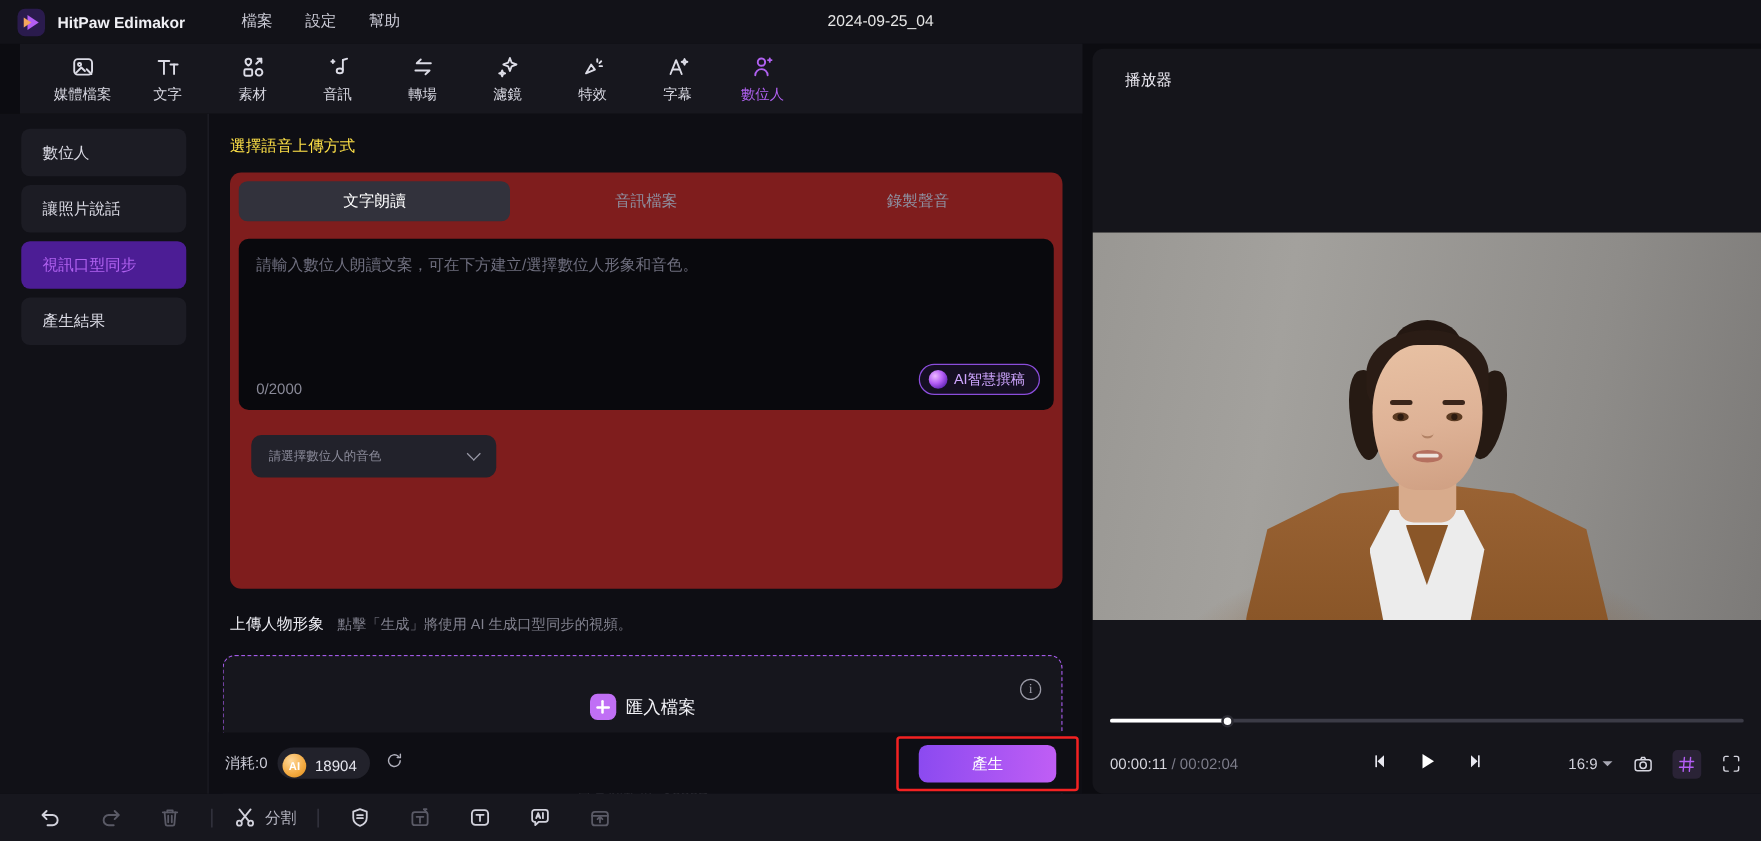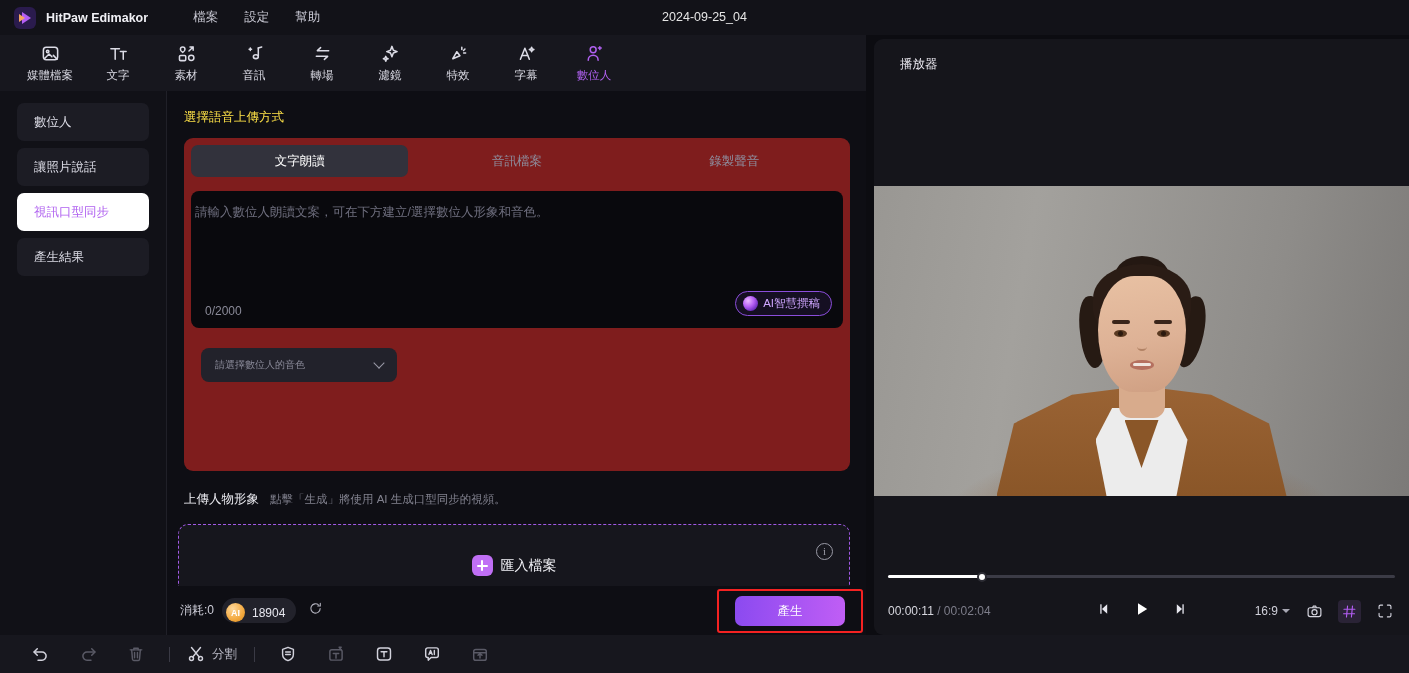--- a/index.html
+++ b/index.html
@@ -35,21 +35,21 @@
   .appname { margin-left: 10px; font-size: 12.5px; color: #f0f0f5; font-weight: bold; }
   .menus { display: flex; margin-left: 45px; gap: 26px; }
   .menu-item { font-size: 12.5px; color: #c9c9d4; cursor: default; }
   .proj-title {
     position: absolute; left: 0; right: 0; text-align: center; top: 10px;
     font-size: 12.5px; color: #e5e5e5; pointer-events: none;
   }
 
   
   .toolbar {
-    position: absolute; top: 35px; left: 0; width: 866px; height: 56px;
+    position: absolute; top: 35px; left: 16px; width: 866px; height: 56px;
     background: #17171e; display: flex; align-items: center; padding-left: 16px; gap: 0;
   }
   .tool {
     width: 68px; display: flex; flex-direction: column; align-items: center;
     gap: 4px; cursor: pointer;
   }
   .tool .ticon { height: 20px; display: flex; align-items: center; justify-content: center; }
   .tool .tlabel { font-size: 11.5px; color: #d8d8e2; white-space: nowrap; }
   .tool.active .tlabel { color: #b061f0; }
   .tool.active svg { stroke: #b061f0; }
@@ -58,21 +58,21 @@
   
   .leftnav {
     position: absolute; top: 91px; left: 0; width: 166px; bottom: 38px;
     background: #111117; padding: 12px 17px 0 17px;
   }
   .navitem {
     height: 38px; border-radius: 7px; background: #1c1c24;
     display: flex; align-items: center; padding-left: 17px;
     font-size: 12.5px; color: #dcdce6; margin-bottom: 7px; cursor: pointer;
   }
-  .navitem.active { background: #ffffff; color: #b061f0; }
+  .navitem.active { background: #4c1d95; color: #b061f0; }
 
   
   .center {
     position: absolute; top: 91px; left: 166px; width: 700px; bottom: 38px;
     background: #0e0e14; border-left: 1px solid #202028;
   }
   .panel-title { margin: 18px 0 0 17px; font-size: 12.5px; color: #fde047; }
 
   .tabcard {
     position: absolute; top: 47px; left: 17px; width: 666px; height: 333px;
@@ -81,21 +81,21 @@
   .tabs { display: flex; padding: 7px; }
   .tab {
     flex: 1; height: 32px; border-radius: 7px; display: flex;
     align-items: center; justify-content: center; font-size: 12.5px;
     color: #8e8e9e; cursor: pointer;
   }
   .tab.active { background: #32323c; color: #ffffff; }
 
   .ta-wrap {
     position: absolute; top: 53px; left: 7px; width: 652px; height: 137px;
-    background: #09090d; border-radius: 8px; padding: 12px 4px;
+    background: #09090d; border-radius: 8px; padding: 12px 14px;
   }
   .ta-placeholder { font-size: 12.5px; color: #6e6e7e; line-height: 1.5; }
   .ta-count {
     position: absolute; left: 14px; bottom: 10px; font-size: 12px; color: #8a8a98;
   }
   .ai-write {
     position: absolute; right: 11px; bottom: 12px; height: 25px;
     border: 1px solid #8b4ddb; border-radius: 13px; background: #150f22;
     display: flex; align-items: center; gap: 5px; padding: 0 11px 0 7px; cursor: pointer;
   }

